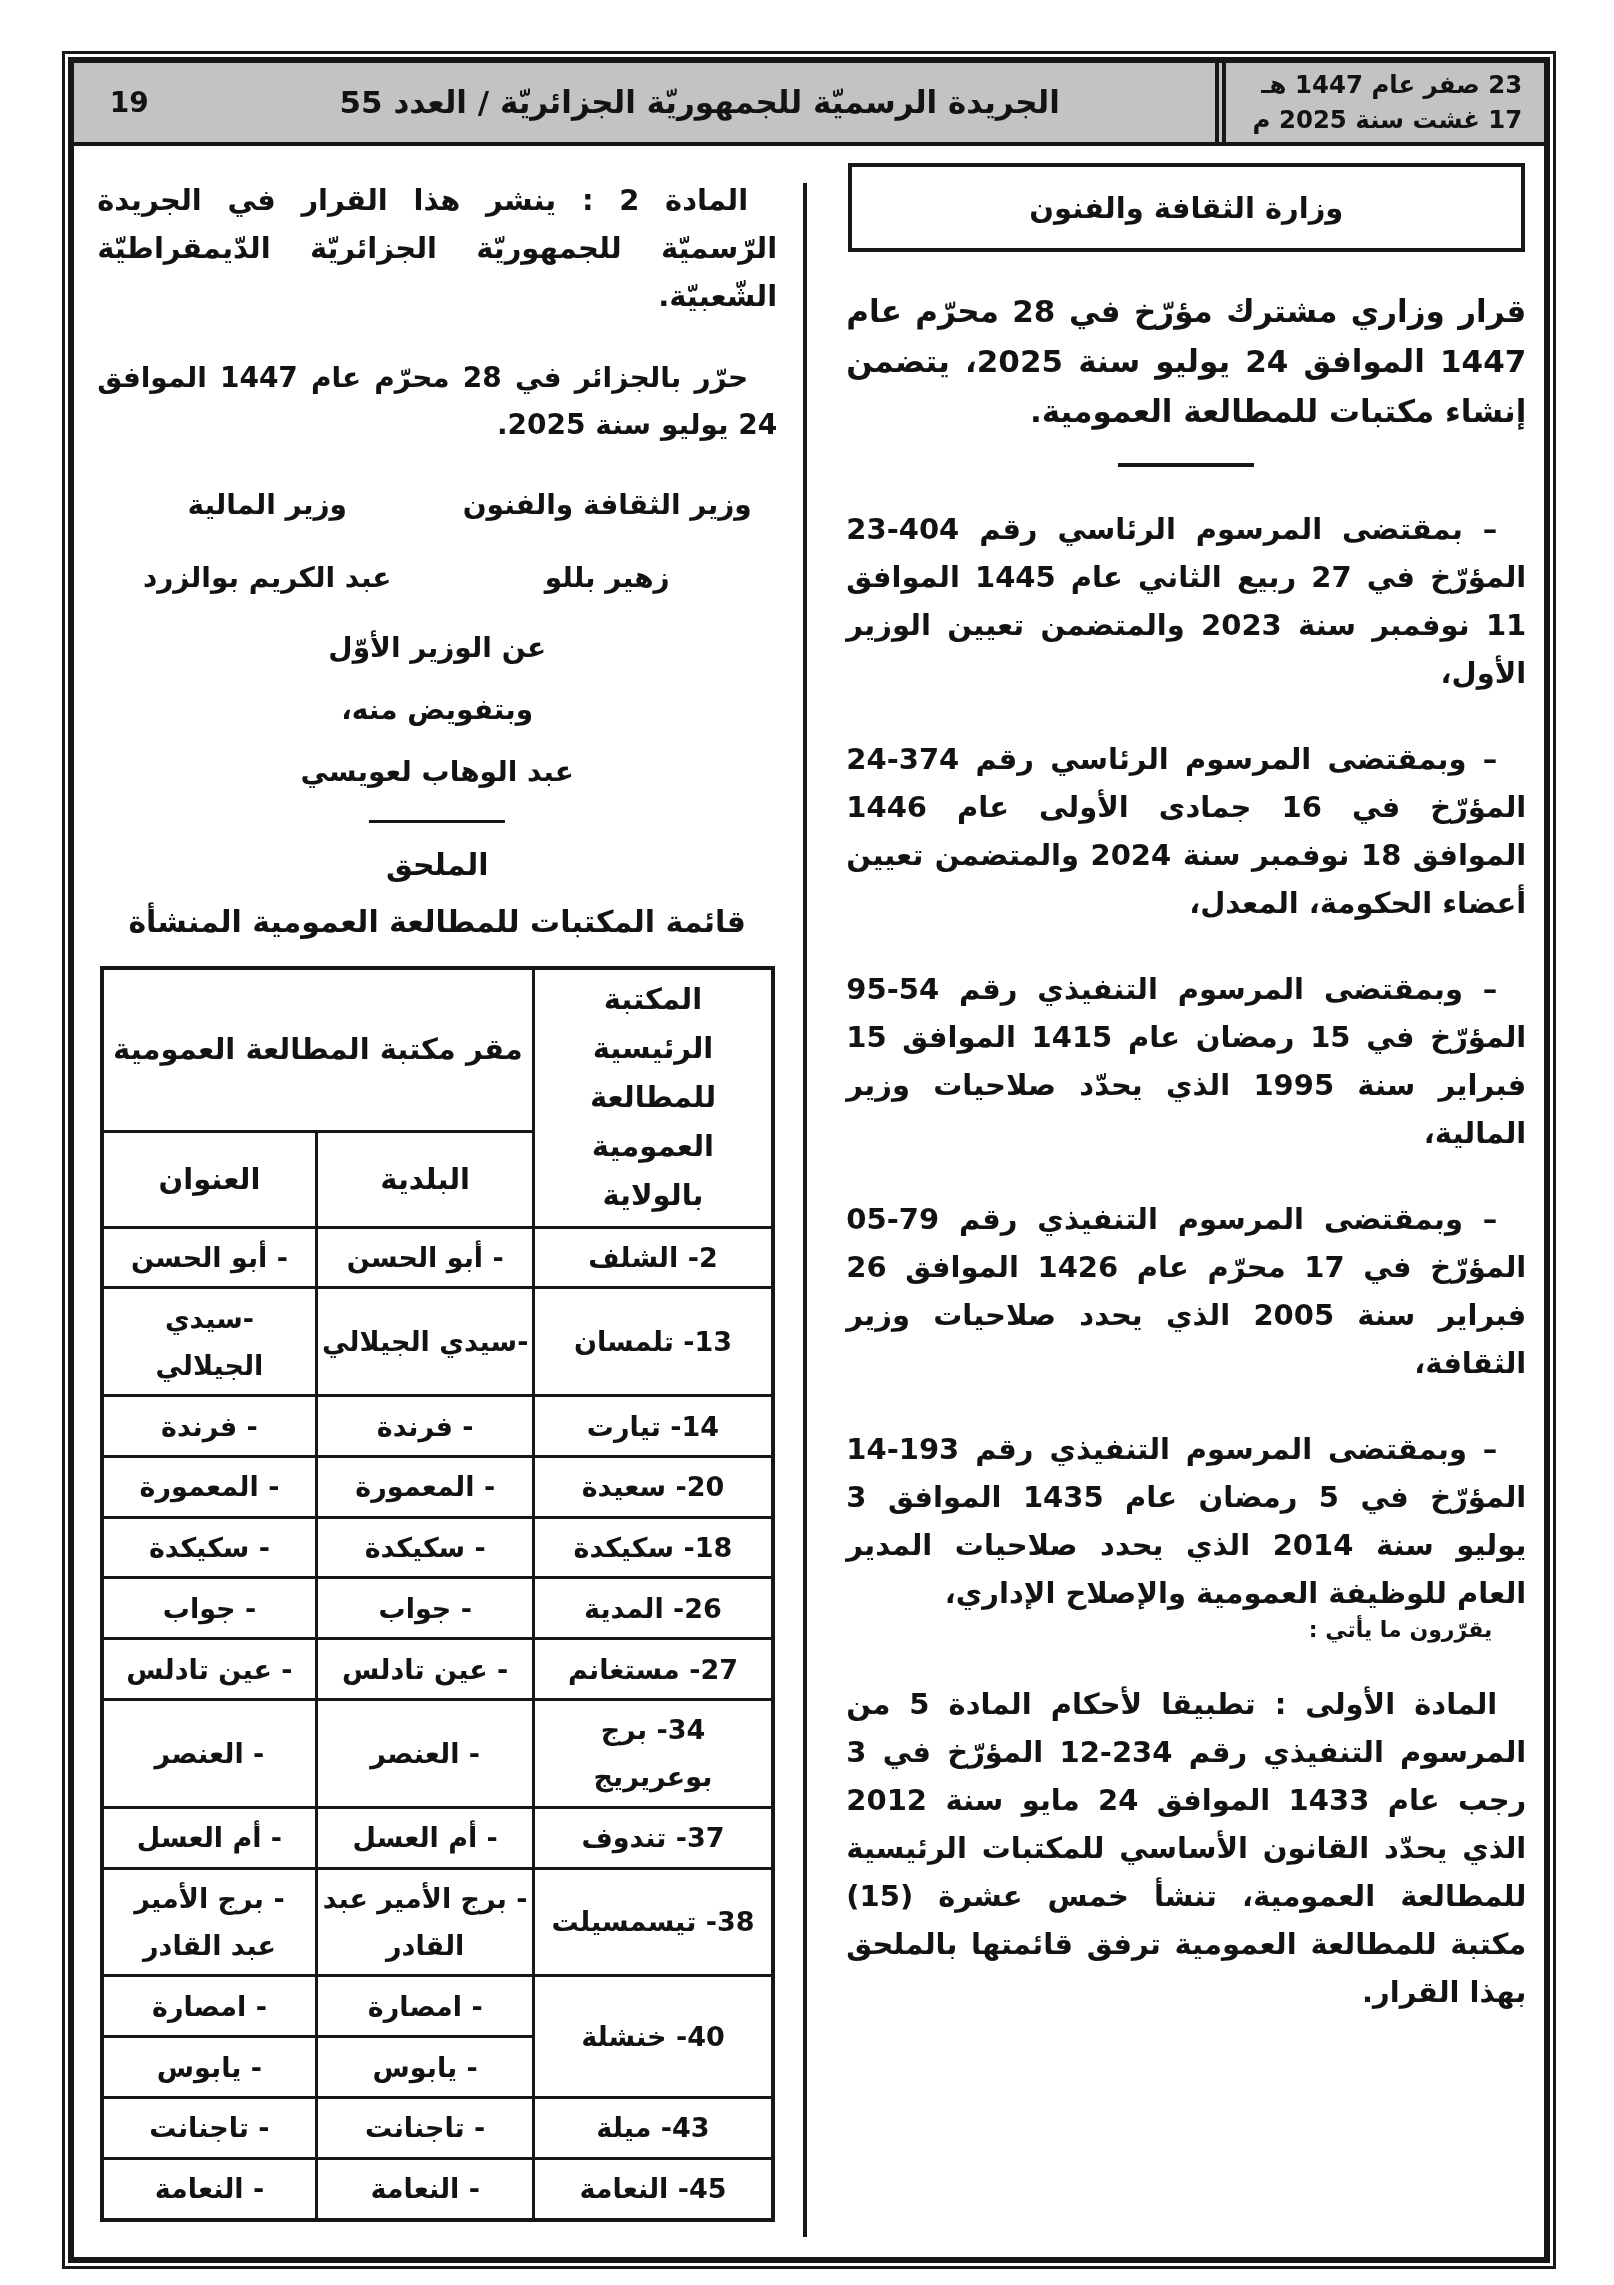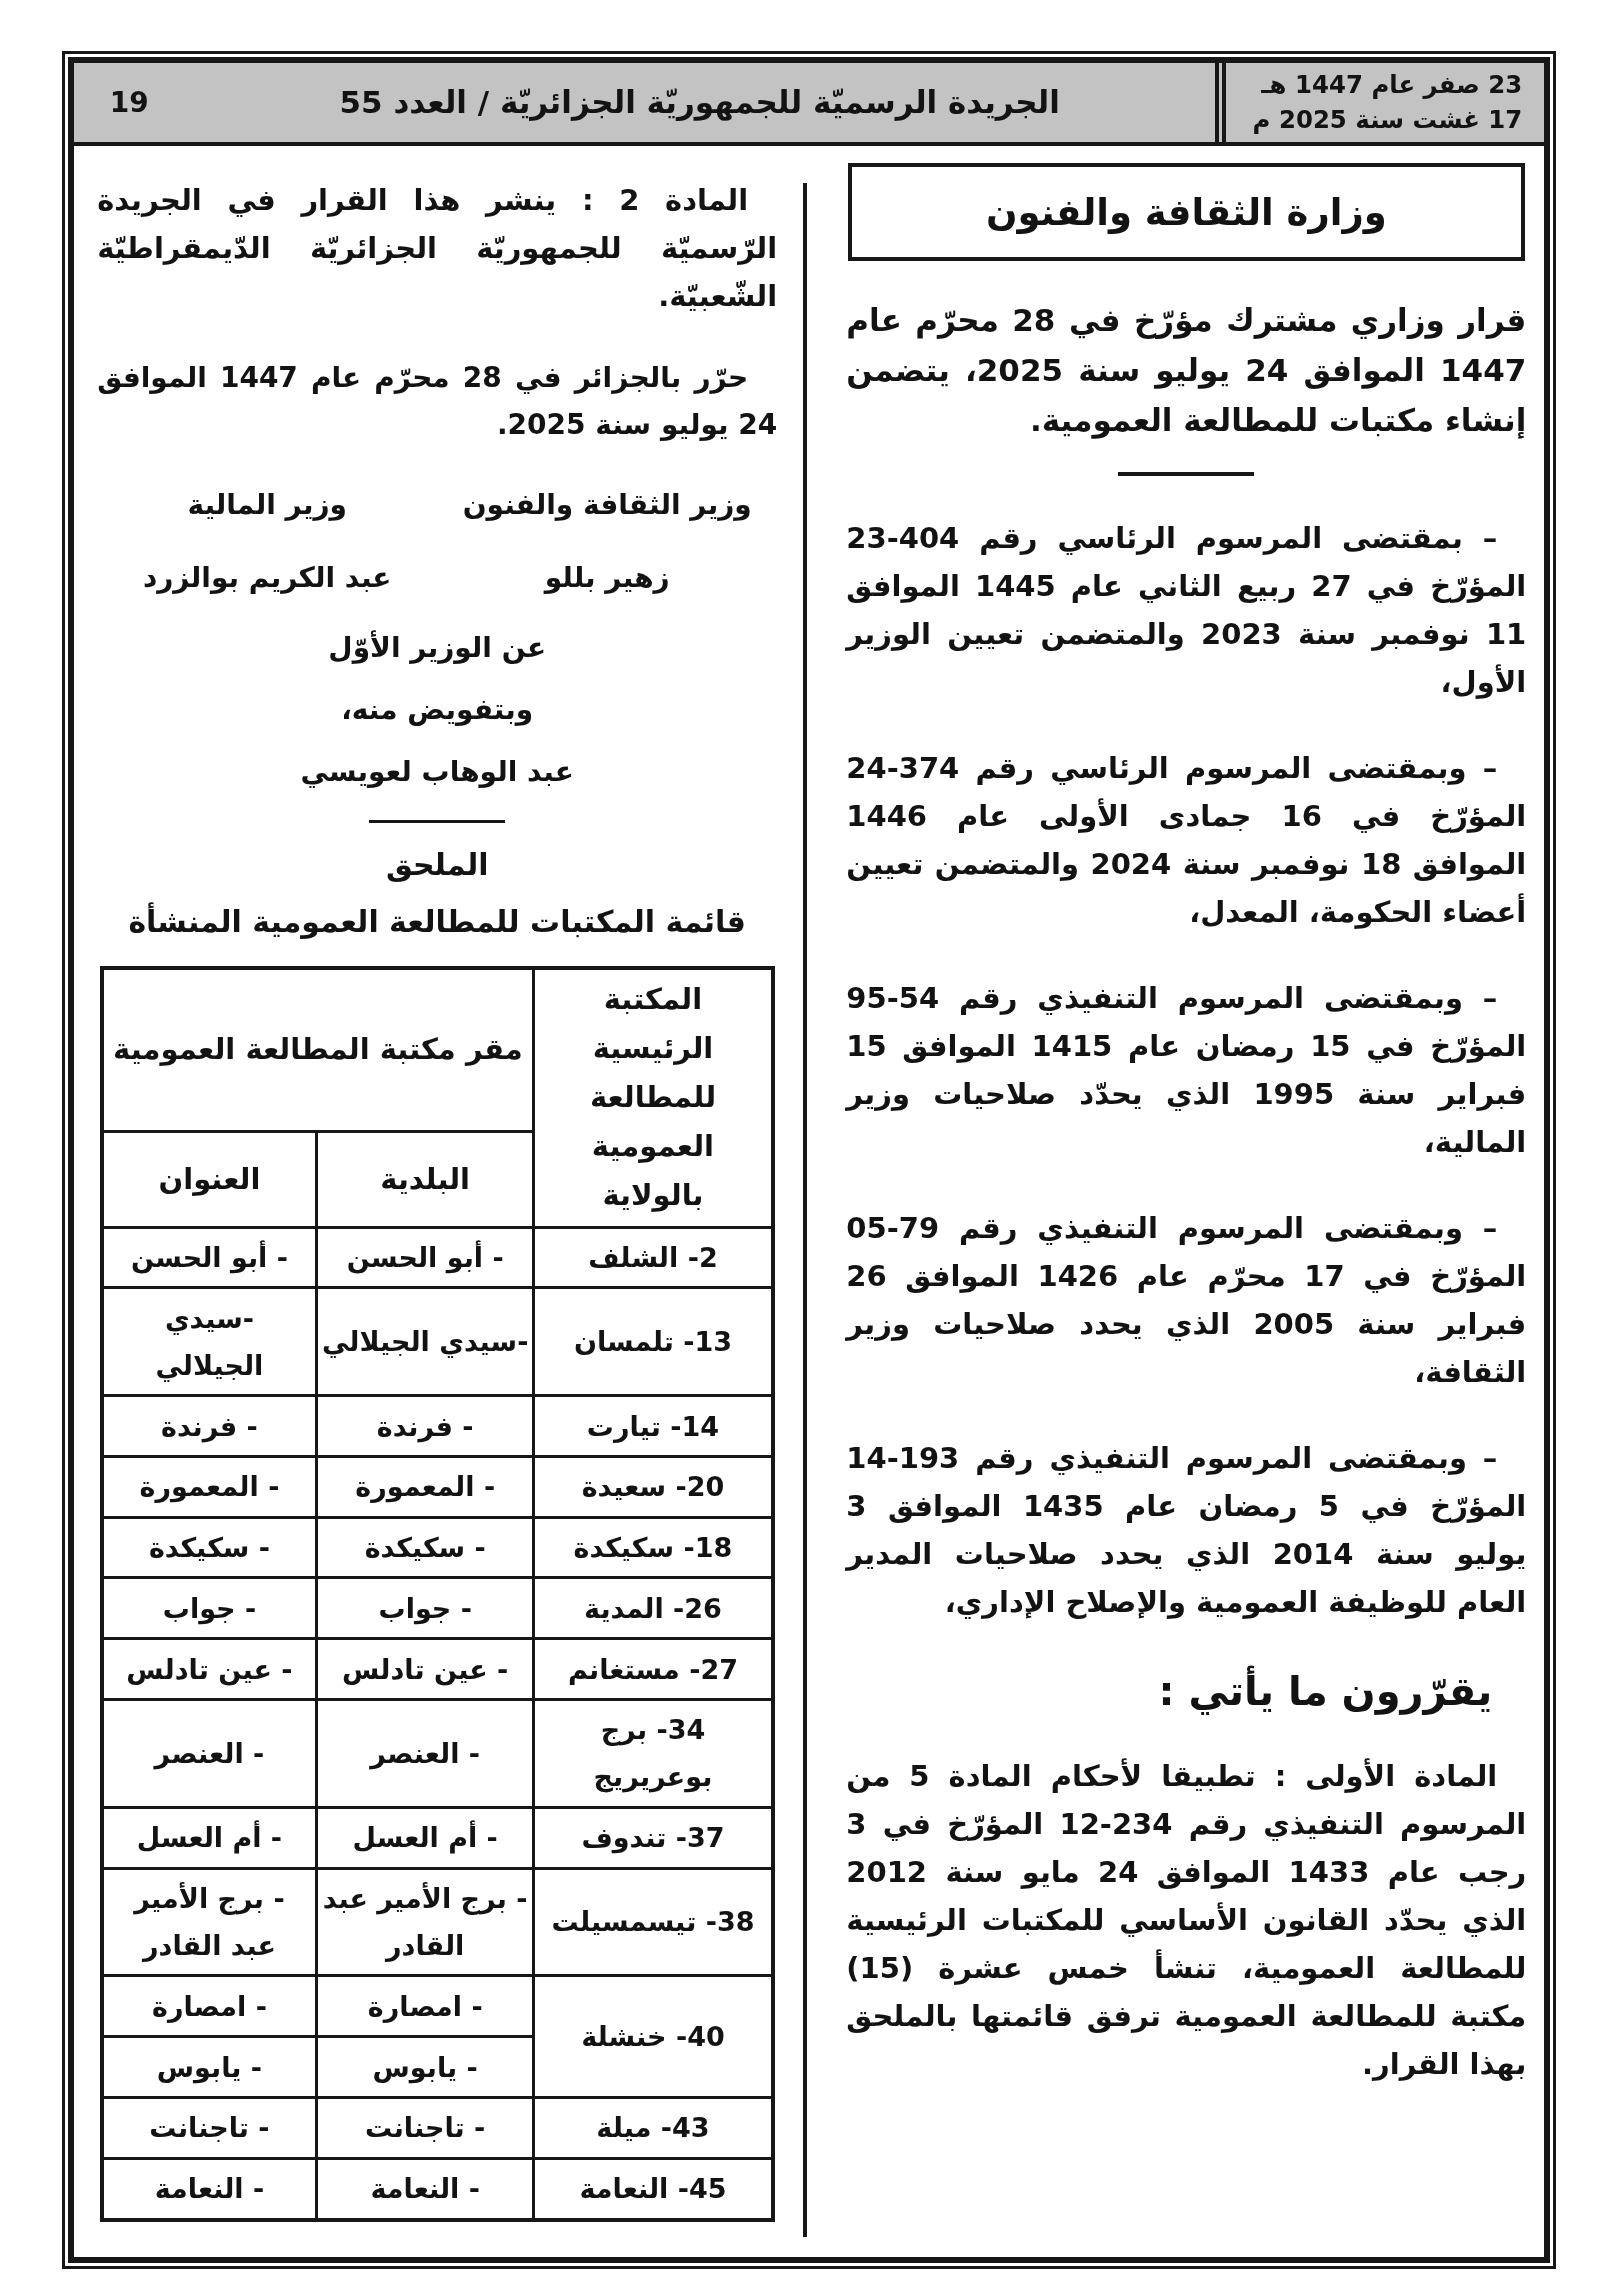--- a/index.html
+++ b/index.html
@@ -49,41 +49,41 @@
   }
   .col { position: absolute; width: 680px; }
   .col-right { right: 18px; top: 12.7px; }
   .col-left  { left: 23.5px;  top: 25px; }
   
   .ministry-box {
     border: 4.5px solid #171717;
     margin: 0 1.8px;
     padding: 23.5px 9px;
     text-align: center;
-    font-size: 37px;
+    font-size: 29px;
   }
   .intro {
     margin-top: 34px;
     font-size: 31px; line-height: 50px;
     text-align: justify;
   }
   .rule {
     width: 136px; height: 3.6px; background: #171717;
     margin: 27px auto 0;
   }
   .preamble p {
     margin-top: 39px; font-size: 29px; line-height: 38px;
     text-indent: 29px;
   }
   .considerations p {
     margin-top: 38px; font-size: 29px; line-height: 48px;
     text-align: justify; text-indent: 29px;
   }
   .decide {
-    margin-top: 42px; font-size: 40px; text-indent: 34px; text-align: right;
+    font-size: 22px; text-indent: 34px; text-align: right;
   }
   .article {
     margin-top: 38px; font-size: 29px; line-height: 48px;
     text-align: justify; text-indent: 29px;
   }
   
   .article2 { margin-top: 0; }
   .done-at {
     margin-top: 34px; font-size: 28px; line-height: 47px;
     text-align: justify; text-indent: 29px;

